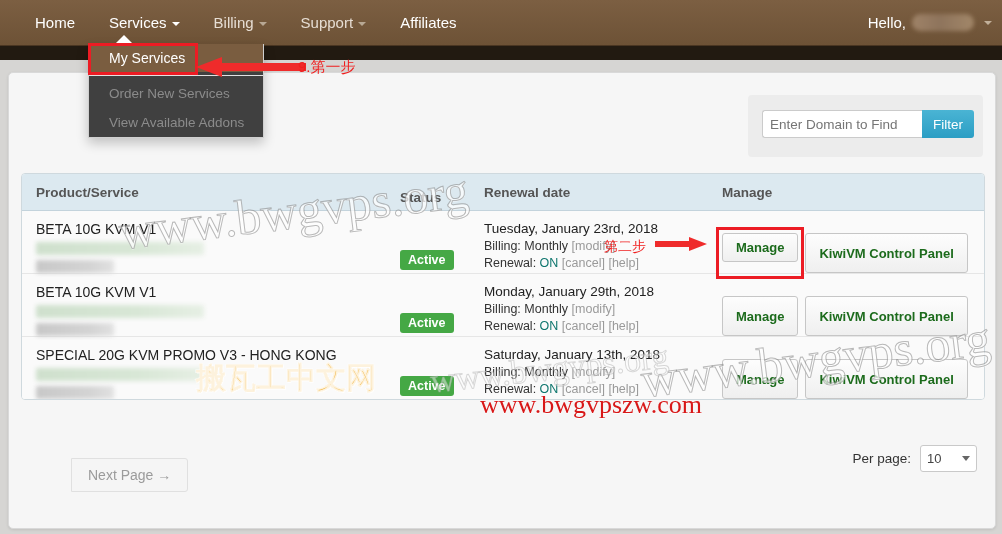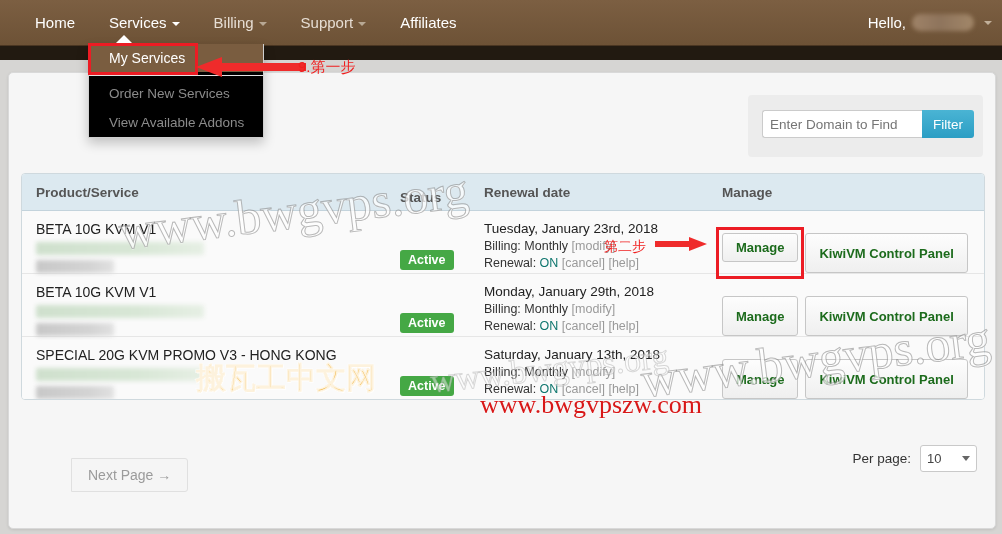--- a/index.html
+++ b/index.html
@@ -48,21 +48,21 @@
 
   
   .dark-strip{
     position:absolute;left:0;top:45px;width:1002px;height:15px;
     background:#221a11;z-index:35;
   }
 
   
   .dropdown{
     position:absolute;left:88px;top:44px;width:174px;
-    background:#000000;border:1px solid #cfcfcf;border-top:none;
+    background:#404040;border:1px solid #cfcfcf;border-top:none;
     box-shadow:0 5px 11px rgba(0,0,0,.22);
     z-index:60;
   }
   .dropdown:before{
     content:"";position:absolute;left:26px;top:-9px;
     border-left:9px solid transparent;border-right:9px solid transparent;
     border-bottom:9px solid #ffffff;
   }
   .dd-item{
     font-size:13.5px;color:#8b8b8b;padding:7px 0 7px 20px;white-space:nowrap;cursor:pointer;

